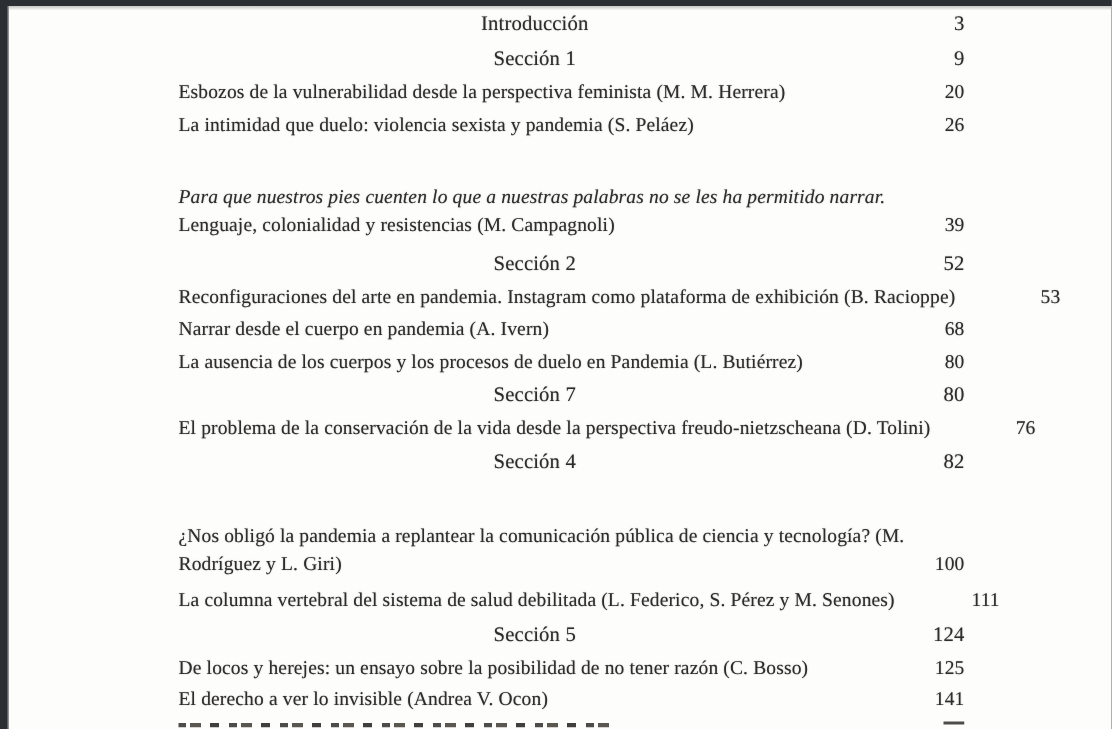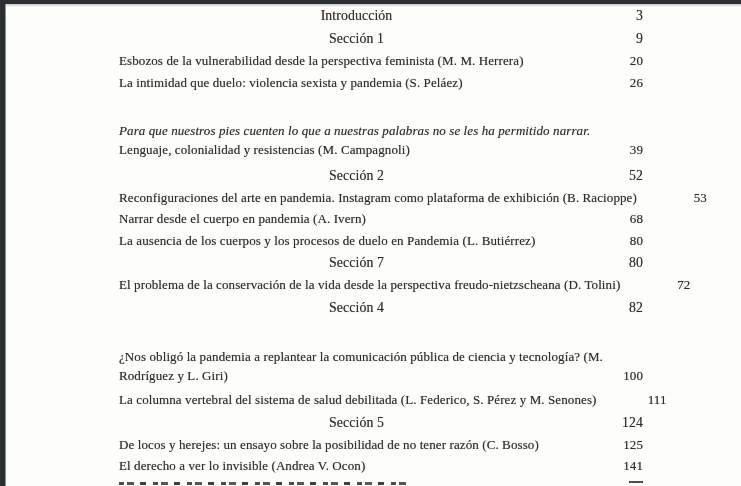--- a/index.html
+++ b/index.html
@@ -99,21 +99,21 @@
       <div class="row lvl1">
     <span class="title"><em></em><span>La ausencia de los cuerpos y los procesos de duelo en Pandemia (L. Butiérrez)</span></span>
     <span class="page"><span class="pnum">80</span></span>
   </div>
       <div class="row lvl0">
     <span class="title"><em></em><span>Sección 7</span></span>
     <span class="page"><span class="pnum">80</span></span>
   </div>
       <div class="row lvl1">
     <span class="title"><em></em><span>El problema de la conservación de la vida desde la perspectiva freudo-nietzscheana (D. Tolini)</span></span>
-    <span class="page"><span class="pnum">72</span></span>
+    <span class="page"><span class="pnum">76</span></span>
   </div>
       <div class="row lvl0">
     <span class="title"><em></em><span>Sección 4</span></span>
     <span class="page"><span class="pnum">82</span></span>
   </div>
       <div class="row lvl1 two">
     <span class="title"><em></em><span>¿Nos obligó la pandemia a replantear la comunicación pública de ciencia y tecnología? (M. Rodríguez y L. Giri)</span></span>
     <span class="page"><span class="pnum">100</span></span>
   </div>
       <div class="row lvl1">

